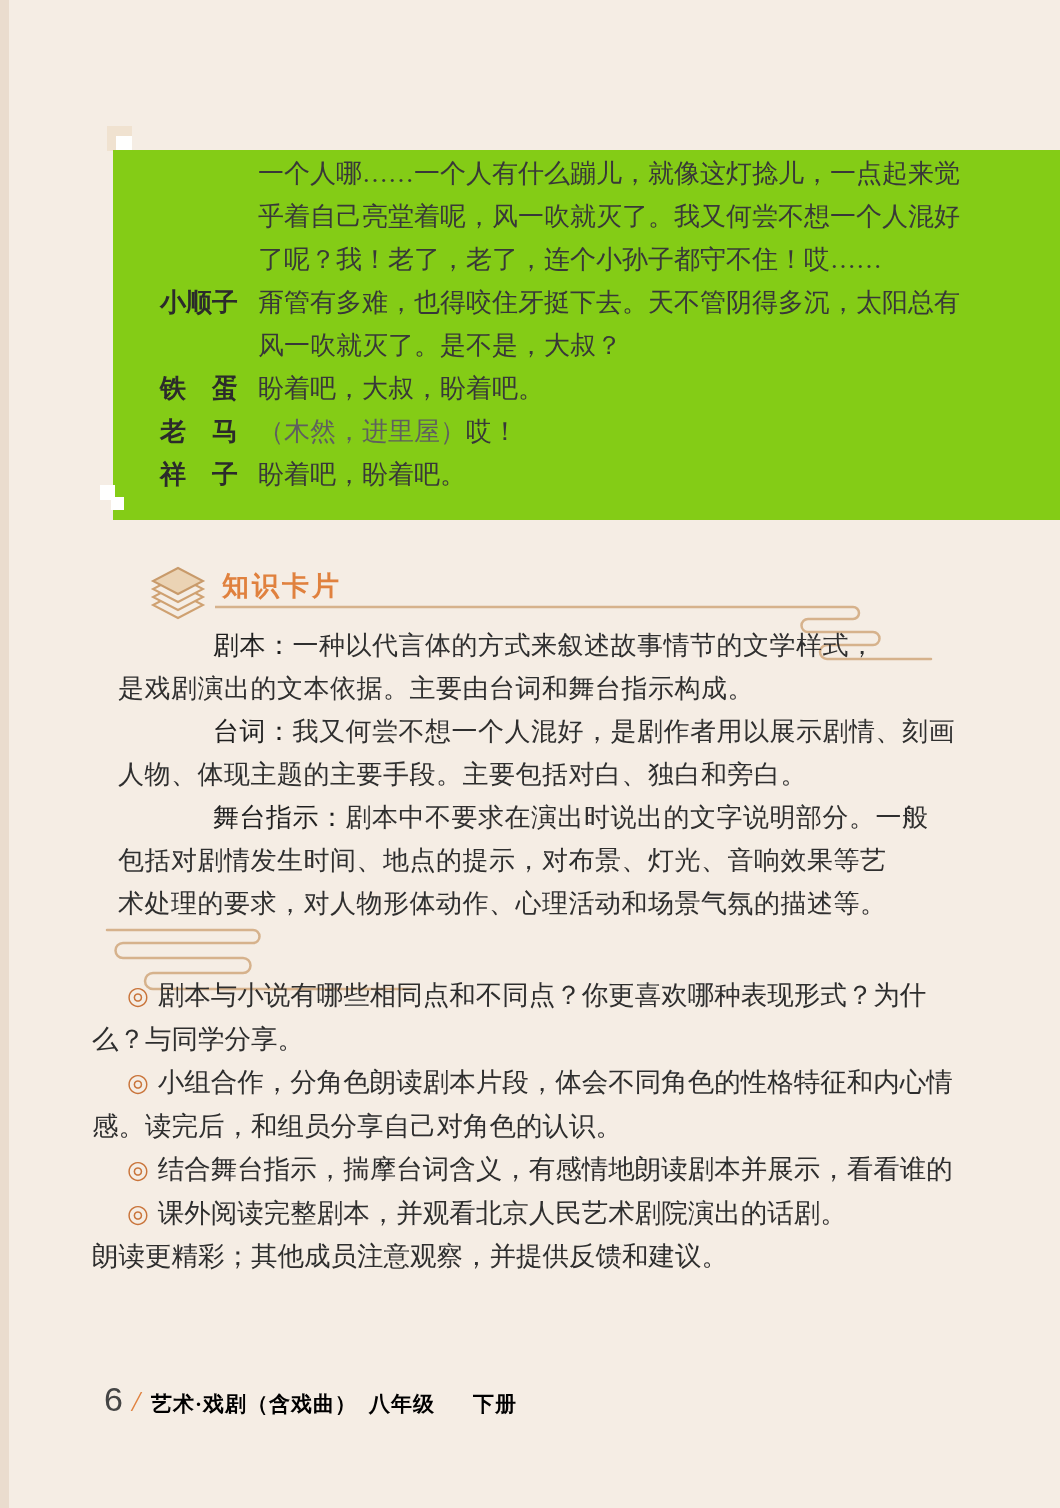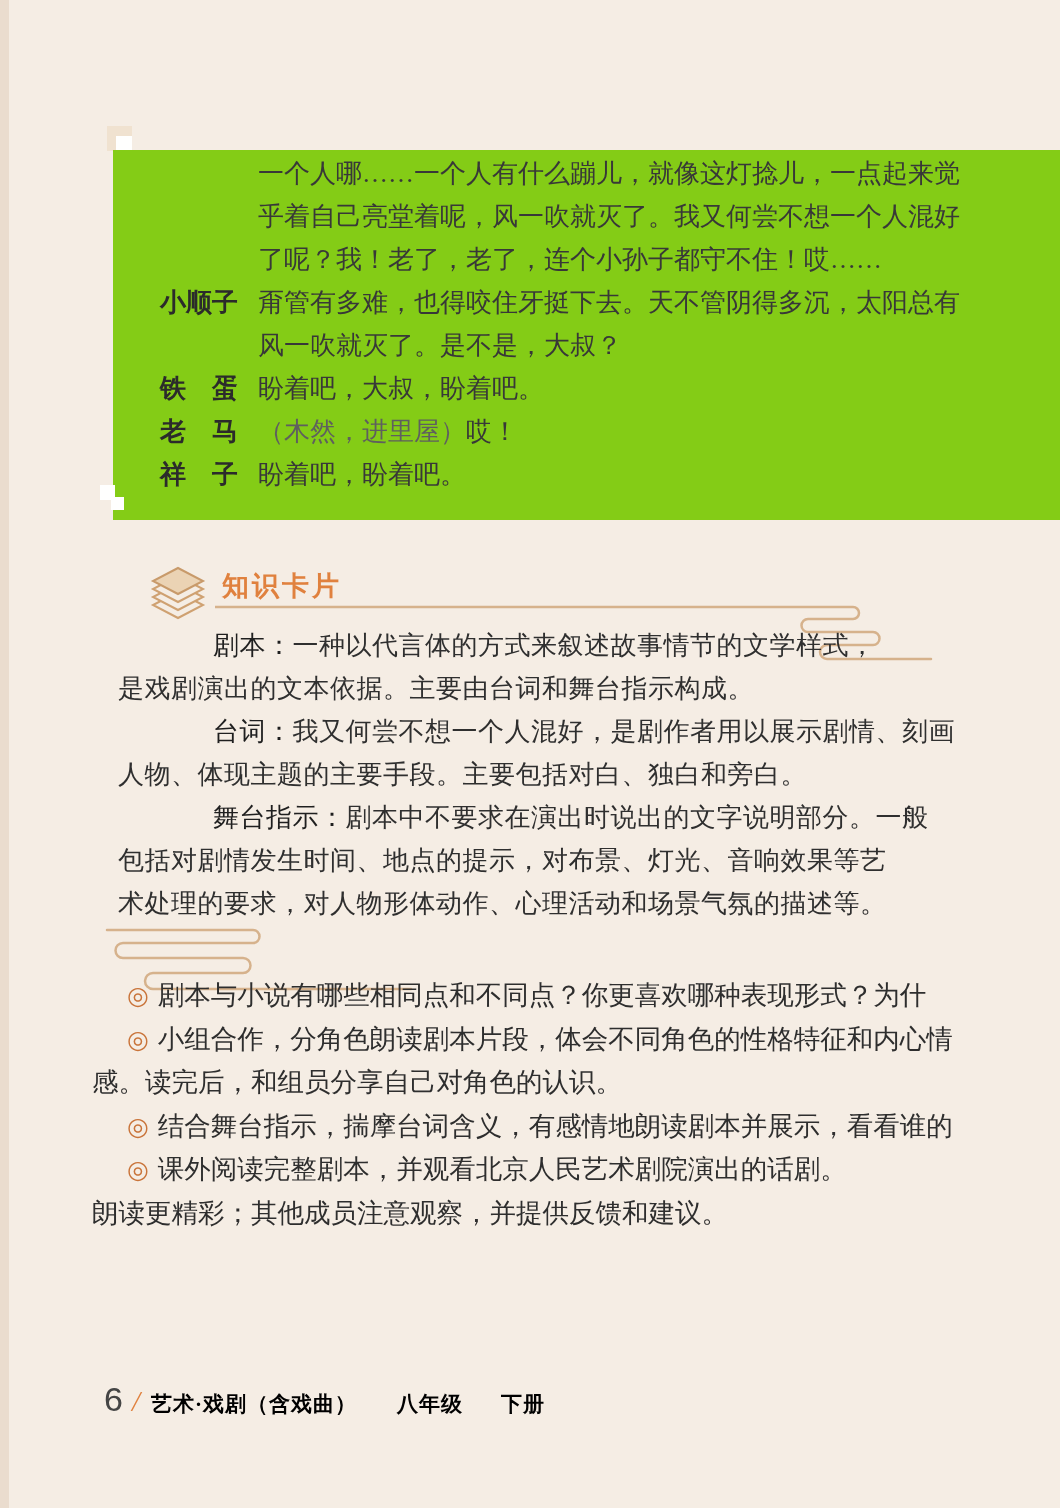--- a/index.html
+++ b/index.html
@@ -56,21 +56,21 @@
   .q-first { padding-left:35px; }
   .bullet { color:#c9743a; margin-right:9px; font-size:25px; }
 
   
   .footer { position:absolute; left:104px; top:1380px; display:flex; align-items:baseline; white-space:nowrap; }
   .f-num { font-family:"Liberation Sans","DejaVu Sans",sans-serif; font-size:34px; color:#454545; }
   .f-slash { color:#e0813e; font-size:29px; margin:0 11px 0 9px; font-style:italic; }
   .f-book, .f-grade, .f-vol {
     color:#000000; font-weight:bold; font-size:21px; letter-spacing:1px;
   }
-  .f-grade { margin-left:40px; }
+  .f-grade { margin-left:12px; }
   .f-vol { margin-left:38px; }
 </style>
 </head>
 <body>
 
 <div class="page">
   <div class="left-edge"></div>
 
   <div class="sq sq-tl-beige"></div>
   <div class="sq sq-tl-white"></div>
@@ -134,20 +134,21 @@
     <div class="card-line">包括对剧情发生时间、地点的提示，对布景、灯光、音响效果等艺</div>
     <div class="card-line">术处理的要求，对人物形体动作、心理活动和场景气氛的描述等。</div>
   </div>
 
   <svg class="cloud-left" width="322" height="70" viewBox="0 0 322 70">
     <path d="M14,8 H160 a6.5,6.5 0 0 1 0,13 H30 a7.5,7.5 0 0 0 0,15 H150 a7.5,7.5 0 0 1 0,15 H60 a8,8 0 0 0 0,16 H318" fill="none" stroke="#d6b28c" stroke-width="2.5" stroke-linecap="round"></path>
   </svg>
 
   <div class="questions">
     <div class="q-line q-first"><span class="bullet">◎</span><span>剧本与小说有哪些相同点和不同点？你更喜欢哪种表现形式？为什</span></div>
+    <div class="q-line">么？与同学分享。</div>
     <div class="q-line q-first"><span class="bullet">◎</span><span>小组合作，分角色朗读剧本片段，体会不同角色的性格特征和内心情</span></div>
     <div class="q-line">感。读完后，和组员分享自己对角色的认识。</div>
     <div class="q-line q-first"><span class="bullet">◎</span><span>结合舞台指示，揣摩台词含义，有感情地朗读剧本并展示，看看谁的</span></div>
     <div class="q-line q-first"><span class="bullet">◎</span><span>课外阅读完整剧本，并观看北京人民艺术剧院演出的话剧。</span></div>
     <div class="q-line">朗读更精彩；其他成员注意观察，并提供反馈和建议。</div>
   </div>
 
   <div class="footer">
     <span class="f-num">6</span>
     <span class="f-slash">/</span>

